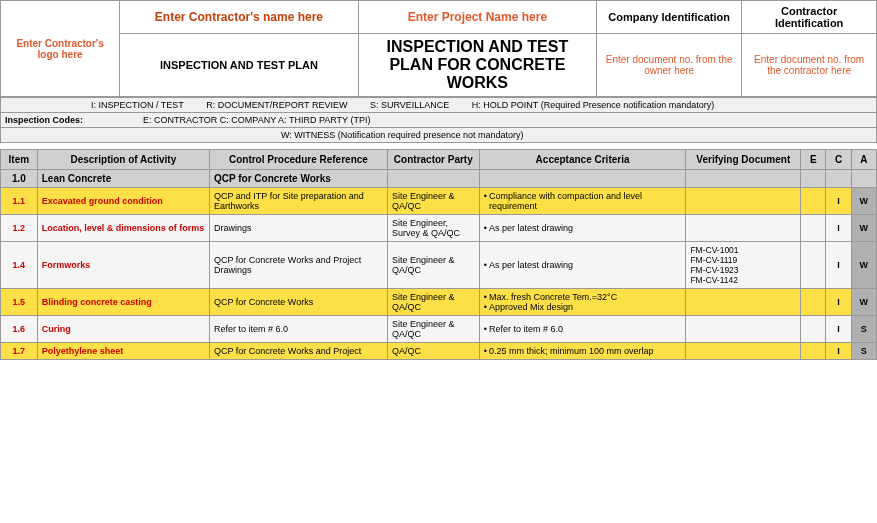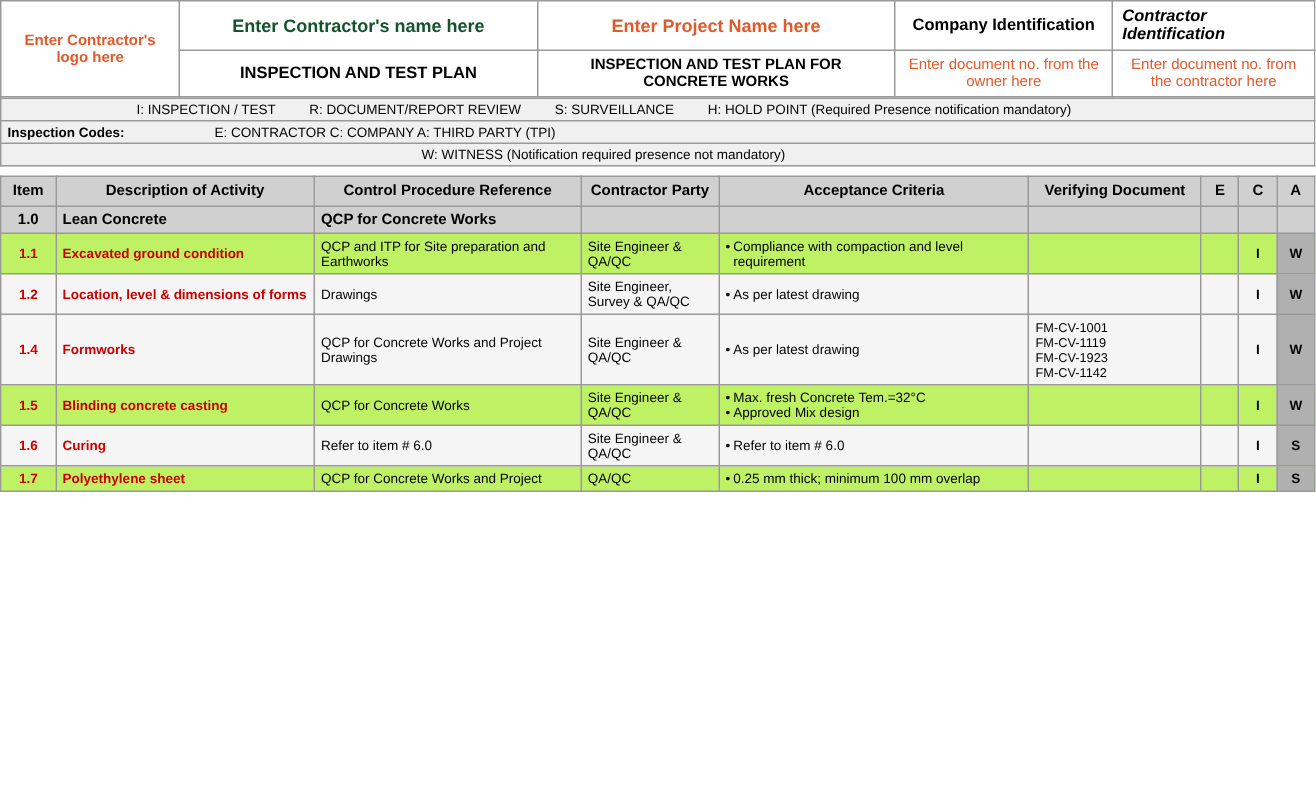--- a/index.html
+++ b/index.html
@@ -3,39 +3,39 @@
   <meta charset="utf-8">
   <style>
     * { box-sizing: border-box; margin: 0; padding: 0; }
     body { font-family: Arial, sans-serif; font-size: 10px; background: #fff; }
     .container { width: 877px; }
 
     
     .header-table { width: 100%; border-collapse: collapse; border: 1px solid #999; }
     .header-table td { border: 1px solid #999; padding: 4px 6px; vertical-align: middle; }
     .logo-cell { width: 115px; background: #fff; color: #e05a2b; font-size: 10px; font-weight: bold; text-align: center; }
-    .contractor-name { color: #14532d; font-size: 12px; font-weight: bold; }
+    .contractor-name { color: #c2410c; font-size: 12px; font-weight: bold; }
     .itp-title { font-size: 11px; font-weight: bold; color: #000; }
     .project-name { color: #e05a2b; font-size: 12px; font-weight: bold; }
-    .itp-subtitle { font-size: 10px; font-weight: bold; color: #000; text-align: right; }
+    .itp-subtitle { font-size: 16px; font-weight: bold; color: #000; text-align: right; }
     .company-id-cell { width: 140px; text-align: center; font-weight: bold; font-size: 11px; }
-    .contractor-id-cell { width: 130px; font-weight: bold; font-size: 11px; font-style: italic; }
+    .contractor-id-cell { width: 130px; text-align: center; font-weight: bold; font-size: 11px; }
     .doc-no-cell { font-size: 10px; color: #e05a2b; text-align: center; }
 
     
     .codes-table { width: 100%; border-collapse: collapse; border: 1px solid #999; border-top: none; }
     .codes-table td { border: 1px solid #999; padding: 2px 4px; font-size: 9px; }
 
     
     .main-table { width: 100%; border-collapse: collapse; border: 1px solid #999; margin-top: 6px; }
     .main-table th { border: 1px solid #999; padding: 4px 2px; text-align: center; font-size: 10px; font-weight: bold; background: #d0d0d0; vertical-align: middle; margin-top: 28px; }
     .main-table td { border: 1px solid #999; padding: 3px 4px; font-size: 9px; vertical-align: middle; }
     .section-row td { background: #d0d0d0; font-weight: bold; font-size: 10px; }
     .alt-row { background: #f5f5f5; }
-    .normal-row { background: #bef264; margin-left: 44px; }
+    .normal-row { background: #fde047; margin-left: 44px; }
     .item-col { width: 32px; text-align: center; }
     .desc-col { width: 150px; }
     .ctrl-col { width: 155px; }
     .resp-col { width: 80px; }
     .accept-col { width: 180px; }
     .verify-col { width: 100px; }
     .e-col { width: 22px; text-align: center; }
     .c-col { width: 22px; text-align: center; }
     .a-col { width: 22px; text-align: center; background: #b0b0b0; }
     .red-text { color: #c00; font-weight: bold; }

